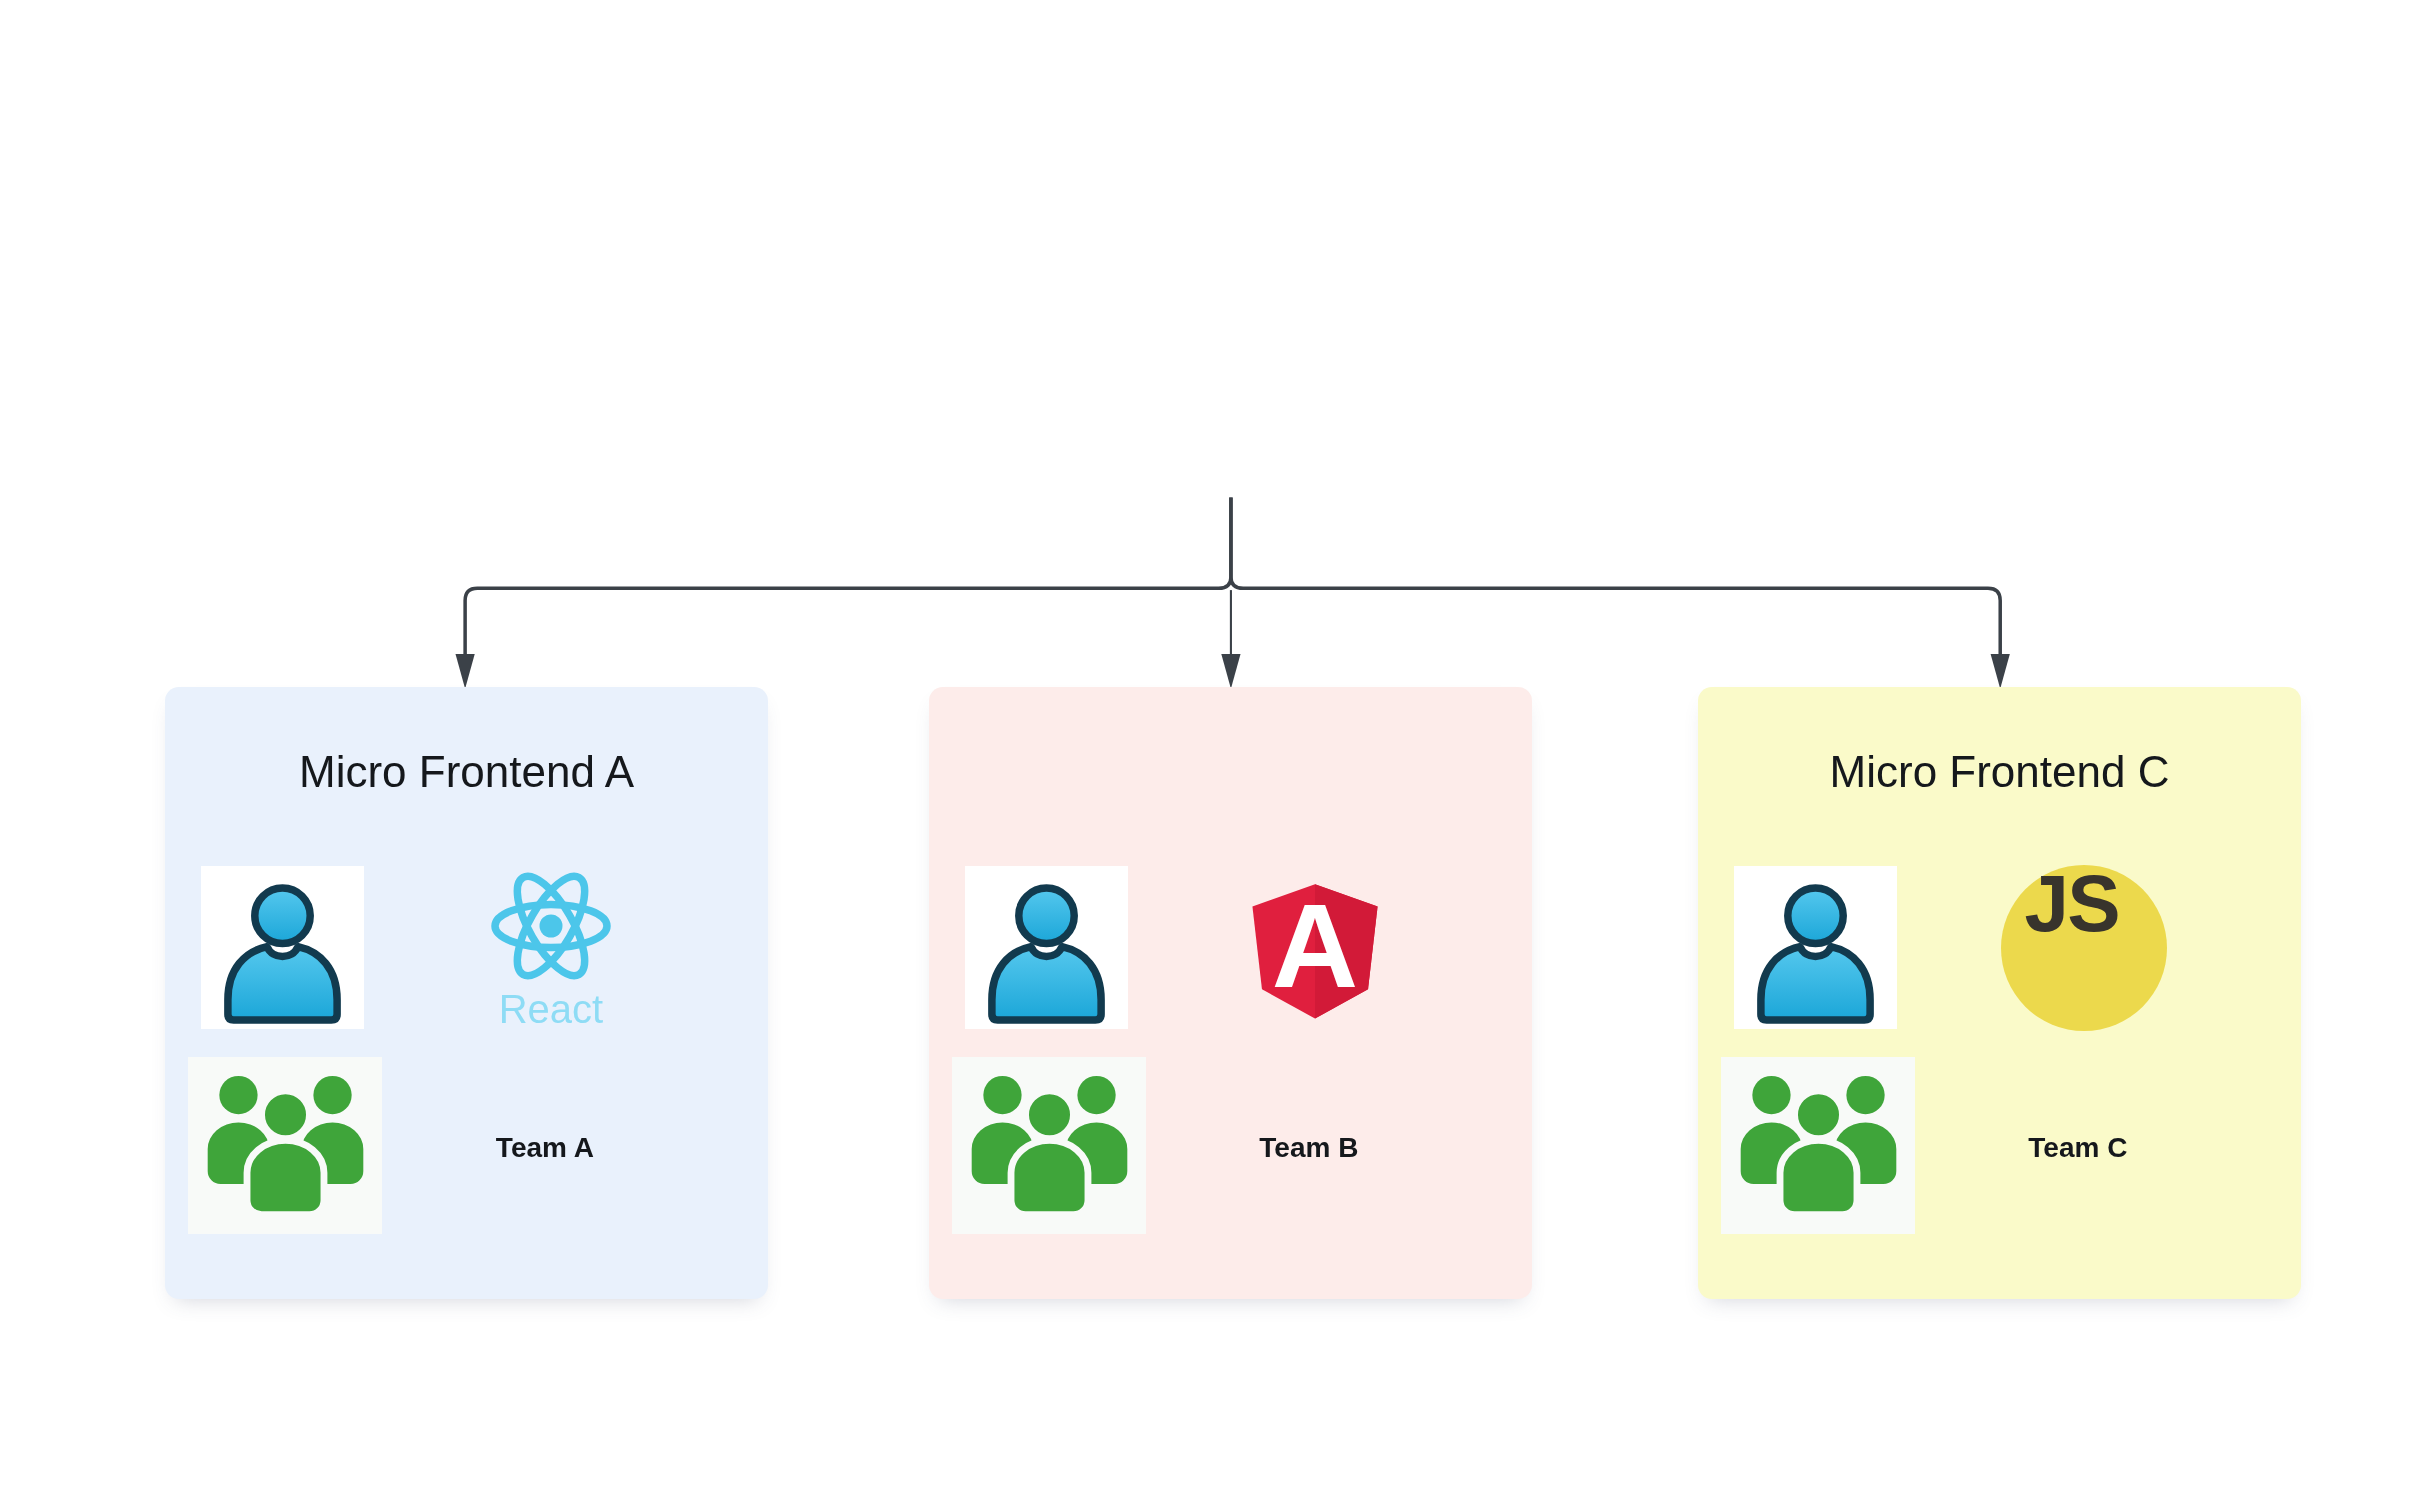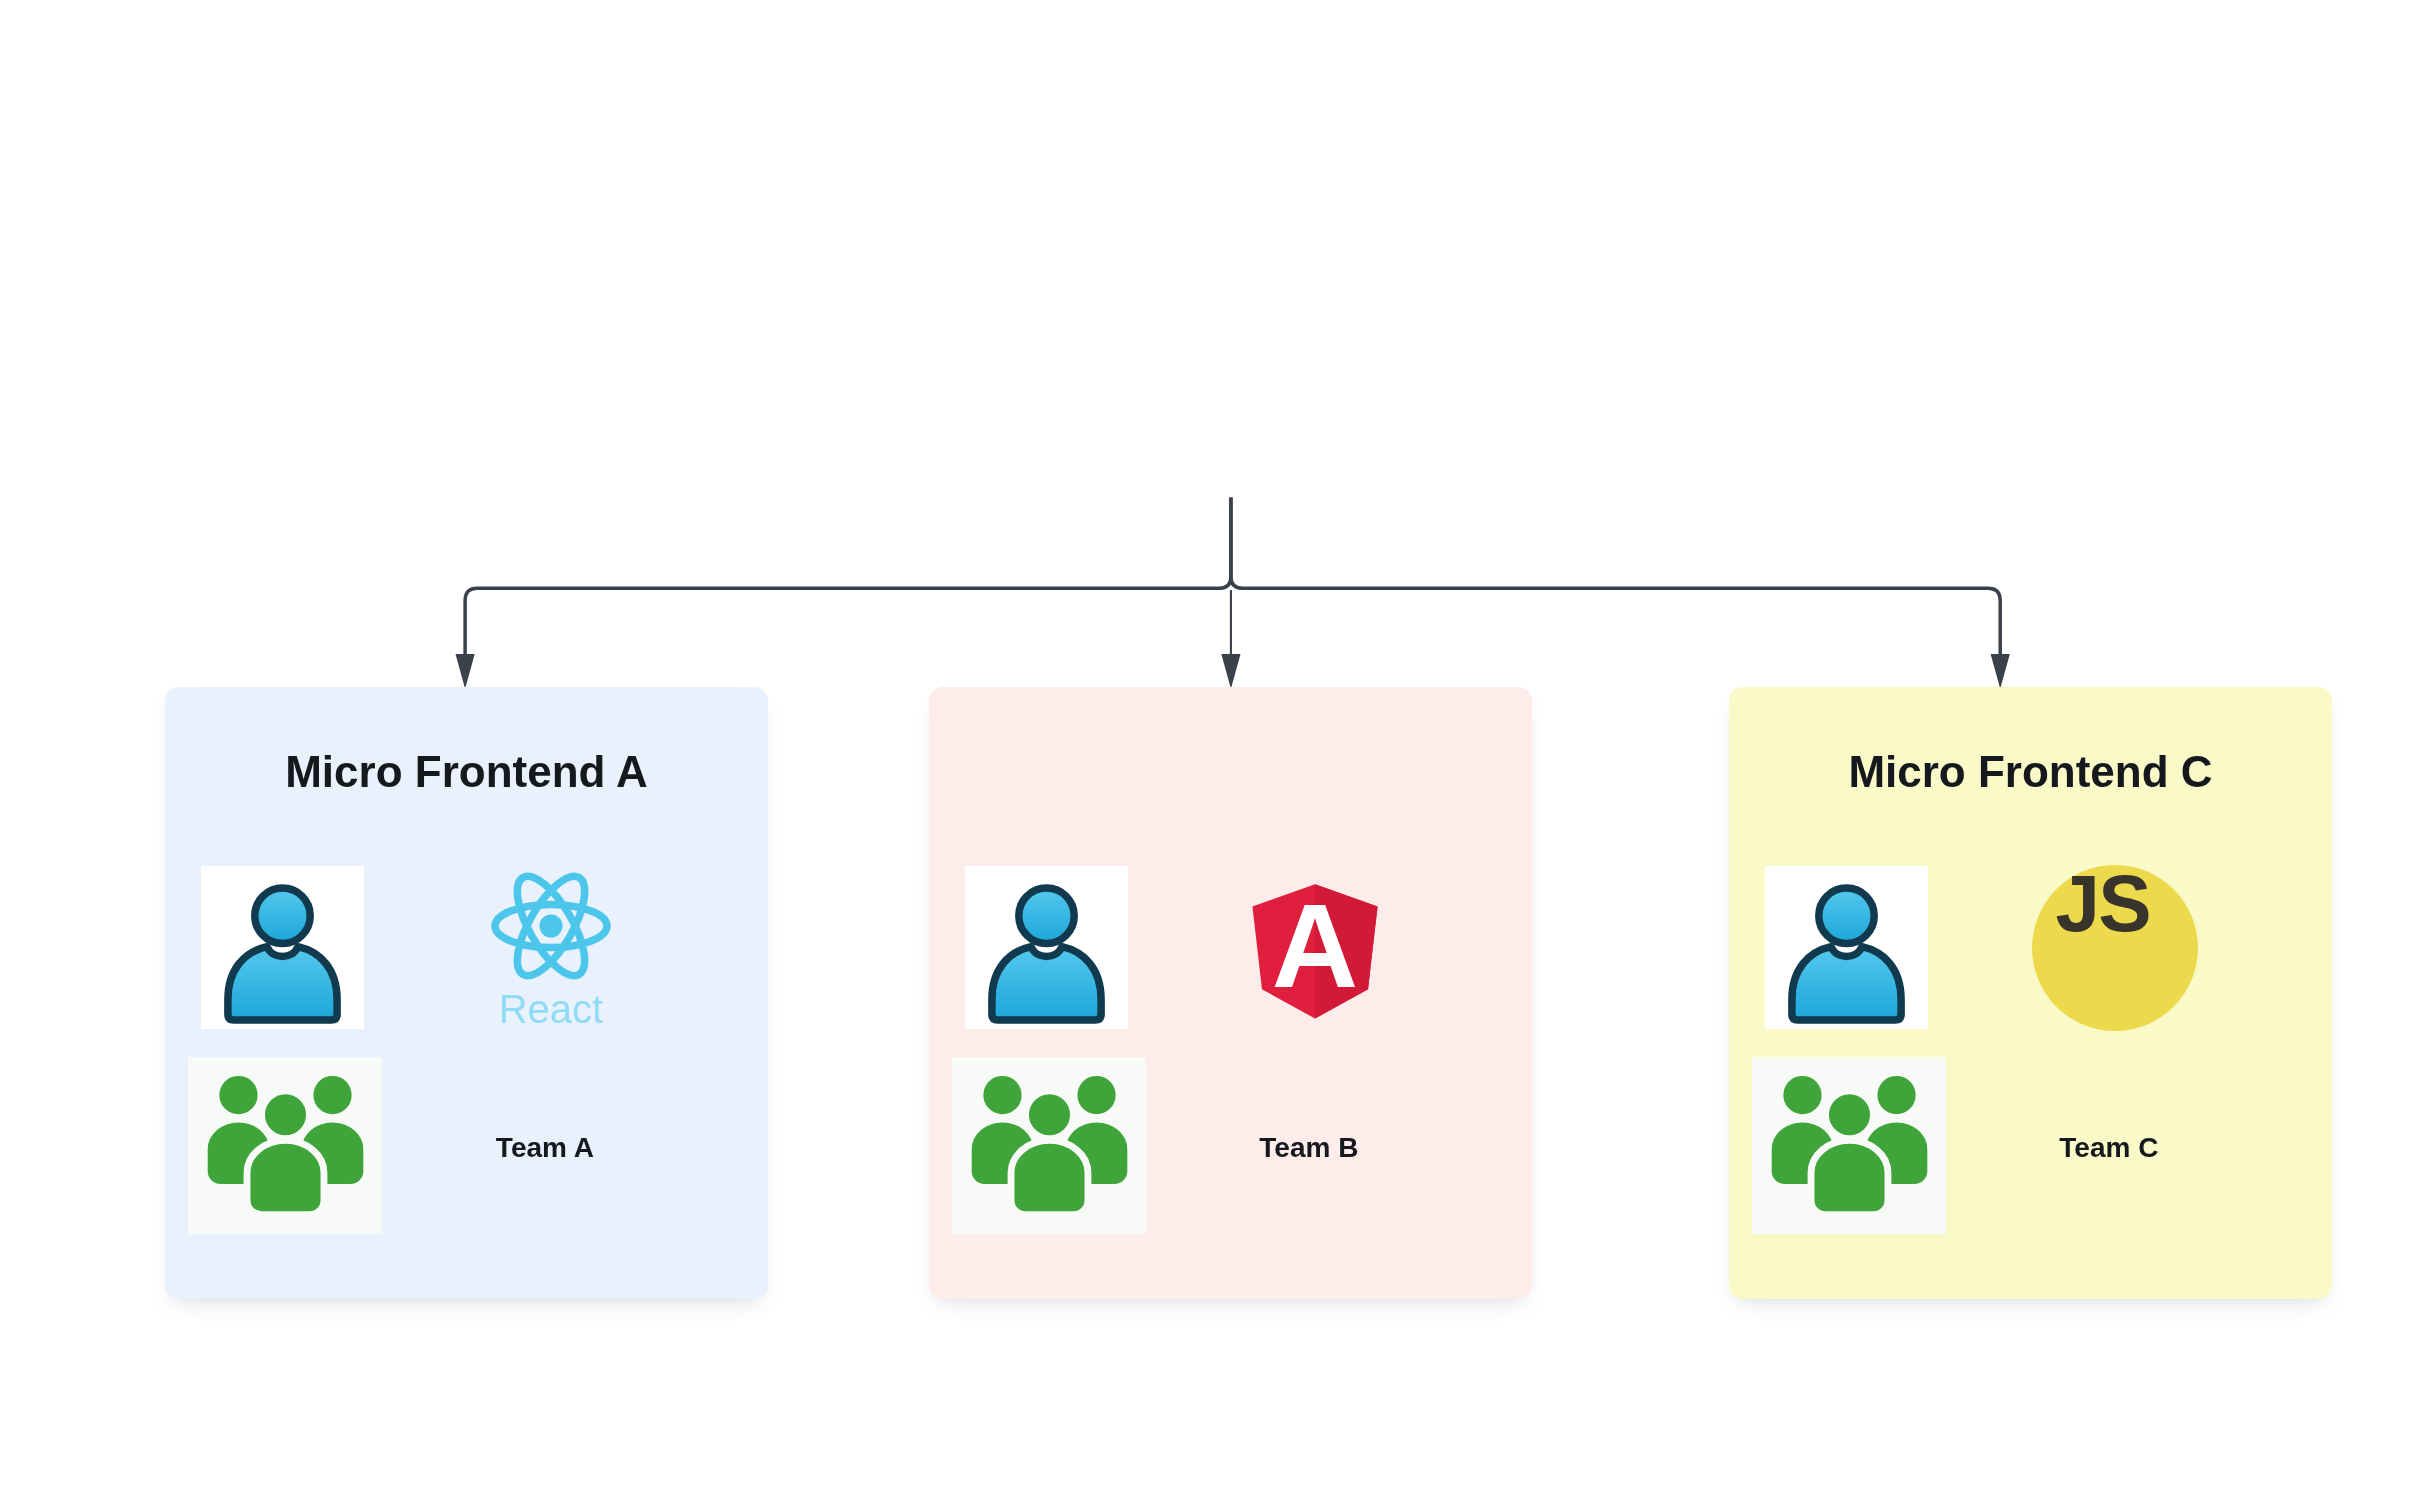--- a/index.html
+++ b/index.html
@@ -40,24 +40,24 @@
   .host-title{font-size:49px;font-weight:bold;line-height:58px;margin-bottom:19px;}
   .host-sub-line{font-size:39px;line-height:65px;color:#1d2126;text-align:center;}
 
   
   .card{
     position:absolute;top:687px;width:603px;height:612px;border-radius:14px;
     box-shadow:0 10.5px 21px -10.5px rgba(70,80,110,.25);
   }
   .card-a{left:165px;background:var(--card-a-bg);}
   .card-b{left:929px;background:var(--card-b-bg);}
-  .card-c{left:1698px;background:var(--card-c-bg);margin-left:31px;}
+  .card-c{left:1698px;background:var(--card-c-bg);}
   .card-title{
     position:absolute;top:54px;left:0;width:100%;text-align:center;
-    font-size:44px;font-weight:bold;line-height:61px;
+    font-size:44px;font-weight:normal;line-height:61px;
   }
   .person-icon{
     position:absolute;left:36px;top:179px;width:163px;height:163px;
     background:var(--icon-bg-white);
   }
   .person-icon svg{width:100%;height:100%;display:block;}
   .logo-slot{
     position:absolute;left:64%;top:261px;transform:translate(-50%,-50%);
     display:flex;flex-direction:column;align-items:center;
   }

